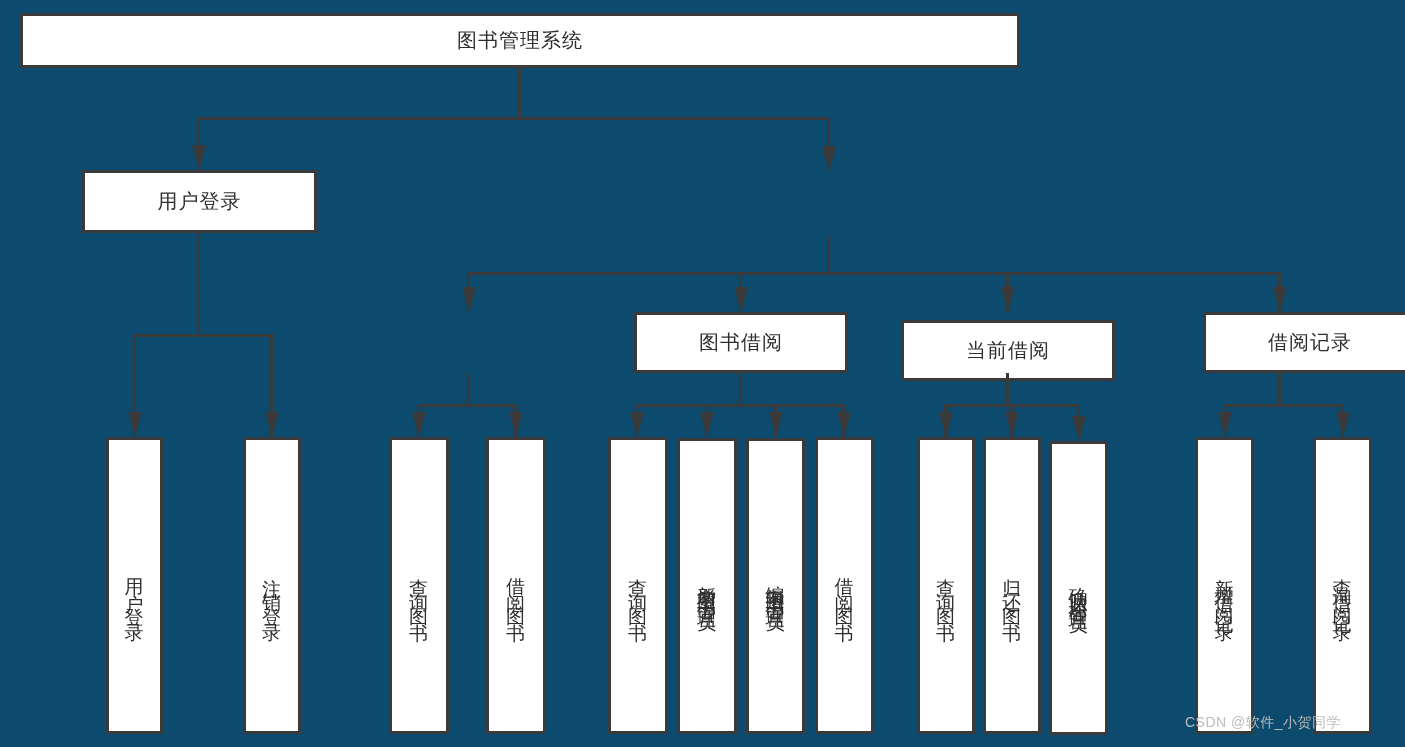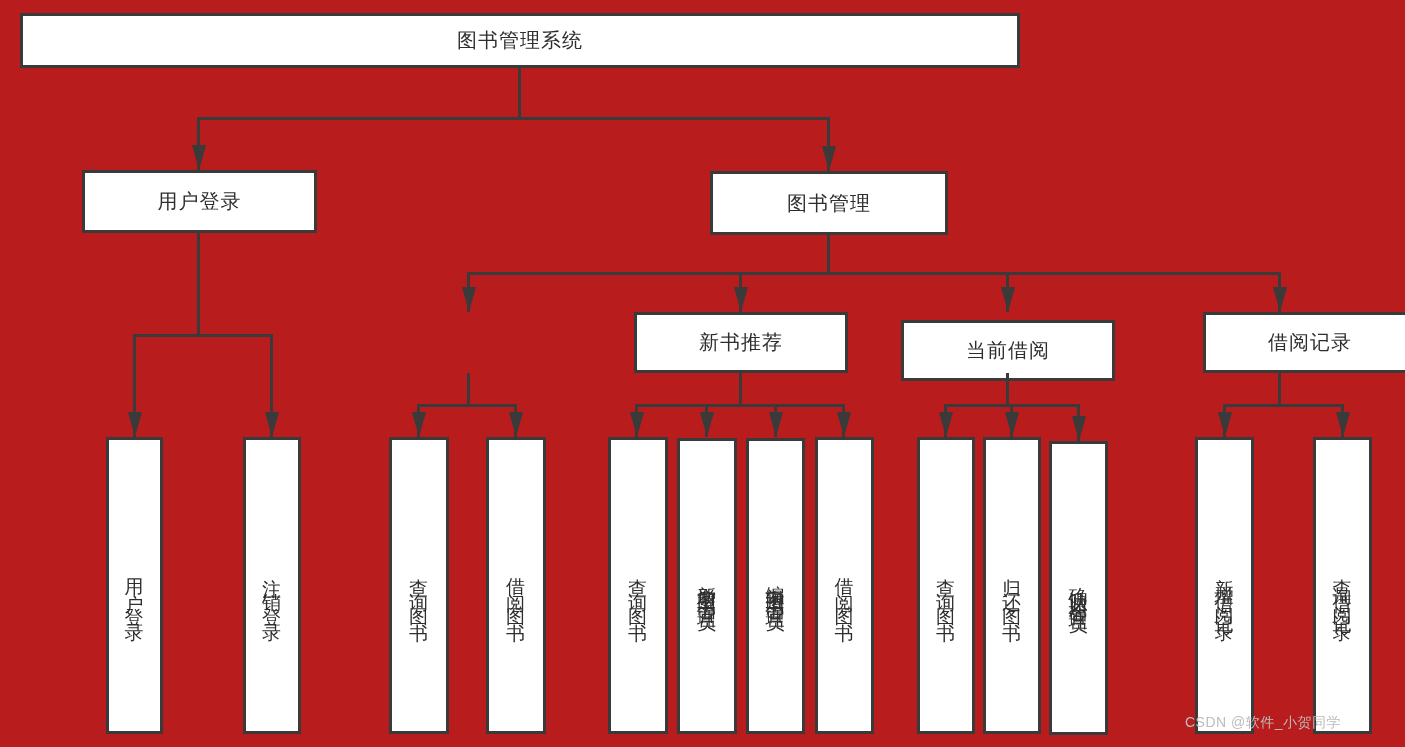--- a/index.html
+++ b/index.html
@@ -1,17 +1,17 @@
 <!DOCTYPE html>
 <html><head>
 <meta charset="utf-8">
 <style>
   html,body{margin:0;padding:0;background:#fff;}
   .canvas{
-    position:relative;width:1405px;height:747px;background:#b91c1c;overflow:hidden;
+    position:relative;width:1405px;height:747px;background:#0c4a6e;overflow:hidden;
     font-family:"Liberation Sans","DejaVu Sans",sans-serif;color:#2e2e2e;
   }
   
   .node{
     position:absolute;background:#fff;border:3px solid #3a3a3a;box-sizing:border-box;
     display:flex;align-items:center;justify-content:center;
     font-size:20px;letter-spacing:1px;white-space:nowrap;
   }
   .leaf{
     position:absolute;background:#fff;border:3px solid #3a3a3a;box-sizing:border-box;
@@ -43,35 +43,34 @@
 <div class="canvas">
 
   <div class="node" style="left:20px;top:13px;width:1000px;height:55px;">图书管理系统</div>
 
   <i class="vl" style="left:518px;top:68px;height:50px;"></i>
   <i class="hl" style="left:197px;top:117px;width:633px;"></i>
   <i class="ar" style="left:197px;top:117px;height:53px;"></i>
   <i class="ar" style="left:827px;top:117px;height:54px;"></i>
 
   <div class="node" style="left:82px;top:170px;width:235px;height:63px;">用户登录</div>
-  <div class="node" style="left:710px;top:171px;width:238px;height:64px;">图书管理</div>
 
   <i class="vl" style="left:197px;top:233px;height:102px;"></i>
   <i class="hl" style="left:133px;top:334px;width:140px;"></i>
   <i class="ar" style="left:133px;top:334px;height:103px;"></i>
   <i class="ar" style="left:270px;top:334px;height:103px;"></i>
 
   <i class="vl" style="left:827px;top:235px;height:38px;"></i>
   <i class="hl" style="left:467px;top:272px;width:813px;"></i>
   <i class="ar" style="left:467px;top:272px;height:40px;"></i>
   <i class="ar" style="left:739px;top:272px;height:40px;"></i>
   <i class="ar" style="left:1006px;top:272px;height:40px;"></i>
   <i class="ar" style="left:1278px;top:272px;height:40px;"></i>
 
-  <div class="node" style="left:634px;top:312px;width:214px;height:61px;">新书推荐</div>
+  <div class="node" style="left:634px;top:312px;width:214px;height:61px;">图书借阅</div>
   <div class="node" style="left:901px;top:312px;width:214px;height:61px;margin-top:8px;">当前借阅</div>
   <div class="node" style="left:1173px;top:312px;width:214px;height:61px;margin-left:30px;">借阅记录</div>
 
   <i class="vl" style="left:467px;top:373px;height:32px;"></i>
   <i class="vl" style="left:739px;top:373px;height:32px;"></i>
   <i class="vl" style="left:1006px;top:373px;height:32px;"></i>
   <i class="vl" style="left:1278px;top:373px;height:32px;"></i>
 
   <i class="hl" style="left:417px;top:404px;width:100px;"></i>
   <i class="hl" style="left:635px;top:404px;width:209px;"></i>

